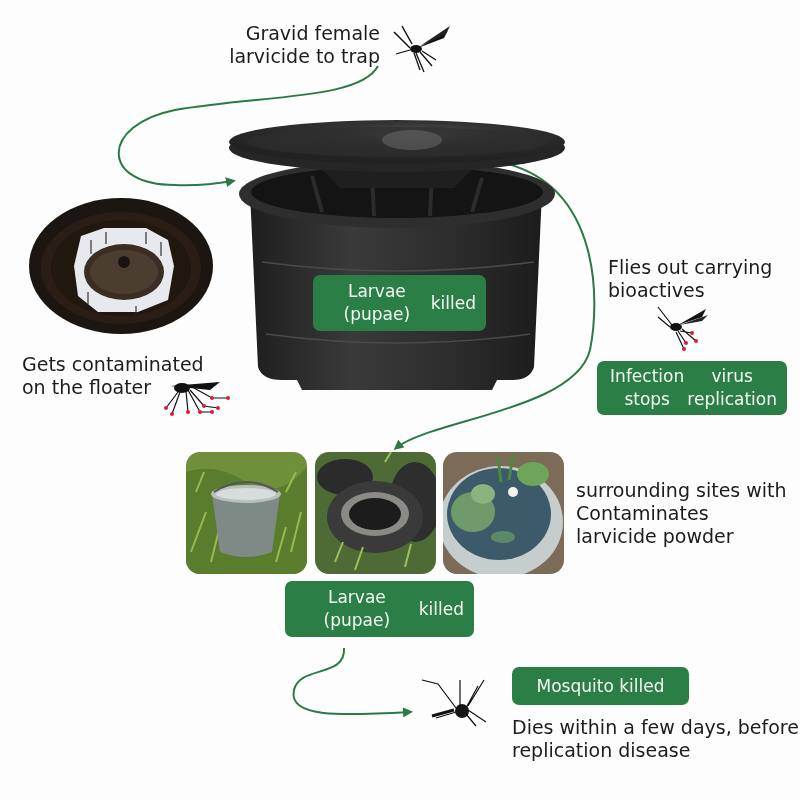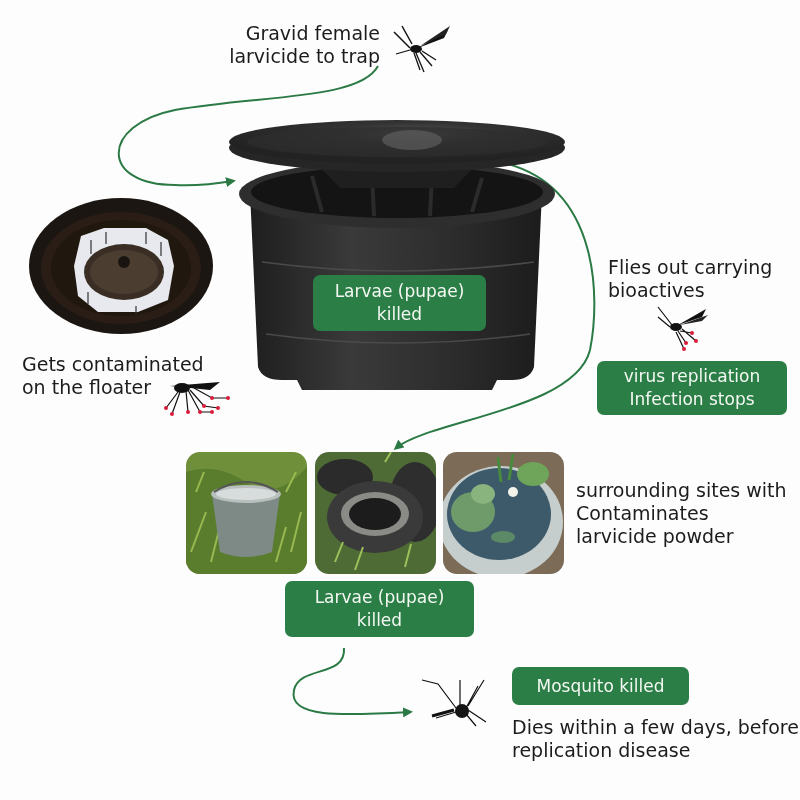--- a/index.html
+++ b/index.html
@@ -3,21 +3,21 @@
 <meta charset="utf-8">
 <style>
   * { box-sizing: border-box; margin: 0; padding: 0; }
   html, body { width: 800px; height: 800px; overflow: hidden; background: #fdfdfd; }
   body { position: relative; font-family: "DejaVu Sans", sans-serif; color: #1a1a1a; }
   .abs { position: absolute; }
   .txt { font-size: 19px; line-height: 23px; color: #1c1c1c; }
   .badge {
     position: absolute; background: #2a7e46; color: #f4f8f2; border-radius: 7px;
     text-align: center; font-size: 17px; line-height: 23px; padding: 4px 10px;
-    display: flex; flex-direction: column; justify-content: center; align-items: center;
+    display: flex; flex-direction: row; justify-content: center; align-items: center;
   }
   .photo { position: absolute; border-radius: 14px; overflow: hidden; }
   svg.overlay { position: absolute; left: 0; top: 0; pointer-events: none; }
 </style>
 </head>
 <body>
 
 <svg class="overlay" width="800" height="800" viewBox="0 0 800 800">
   <defs>
     <marker id="ah" markerWidth="10" markerHeight="10" refX="7" refY="5" orient="auto" markerUnits="userSpaceOnUse">
@@ -127,22 +127,22 @@
   <path d="M24,26 L36,28 M22,26 L30,38 M20,27 L28,44 M26,24 L40,36" stroke="#111" stroke-width="1.2" fill="none"></path>
   <g fill="#d81e3a">
       <circle cx="36" cy="28" r="2"></circle>
       <circle cx="30" cy="38" r="2"></circle>
       <circle cx="28" cy="44" r="2"></circle>
       <circle cx="40" cy="36" r="2"></circle>
     </g>
 </svg>
 
 <div class="badge" style="left:597px;top:361px;width:190px;height:54px;">
+  <div>Infection stops</div>
   <div>virus replication</div>
-  <div>Infection stops</div>
 </div>
 
 <svg class="photo" style="left:186px;top:452px;" width="121" height="122" viewBox="0 0 121 122">
   <rect width="121" height="122" fill="#6f8f3a"></rect>
   <path d="M0,20 Q30,10 60,30 T121,15 L121,122 L0,122 Z" fill="#5a7d2d"></path>
   <path d="M5,100 L20,60 M25,110 L35,70 M90,110 L100,75 M105,100 L115,60 M10,40 L18,20 M100,40 L110,20" stroke="#98b850" stroke-width="2"></path>
   <path d="M26,42 L34,100 Q60,110 86,100 L94,42 Z" fill="#7d8a86"></path>
   <ellipse cx="60" cy="42" rx="35" ry="9" fill="#b8bfbd"></ellipse>
   <ellipse cx="60" cy="42" rx="30" ry="6" fill="#d7dcdc"></ellipse>
   <path d="M28,40 Q60,20 92,40" stroke="#555" stroke-width="2" fill="none"></path>

